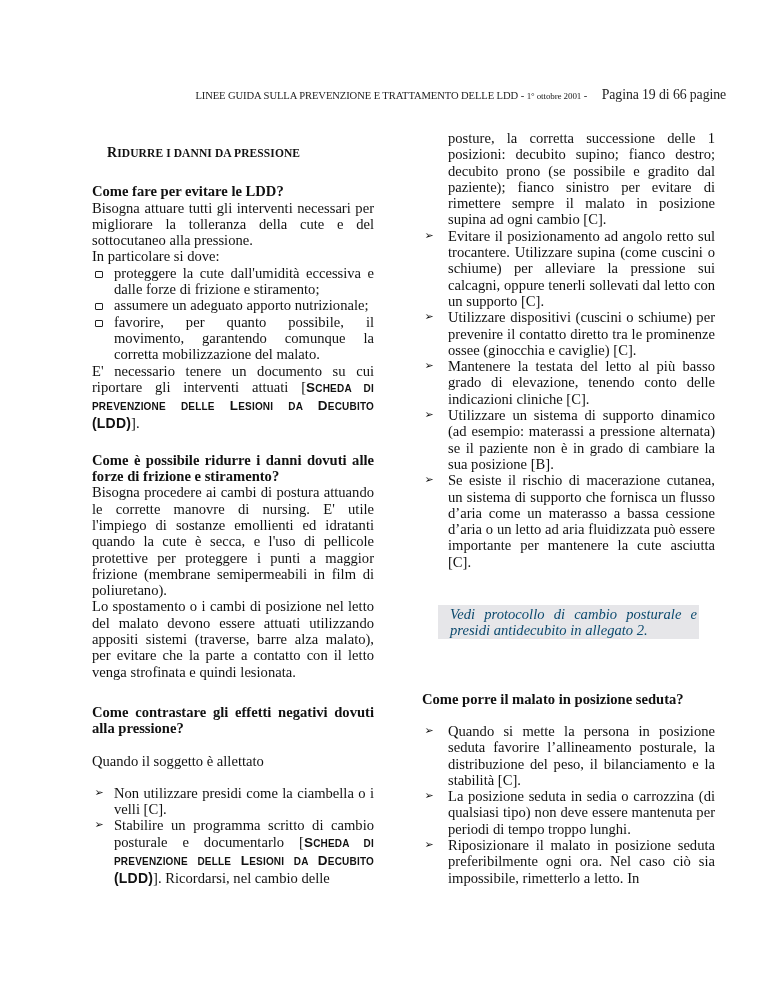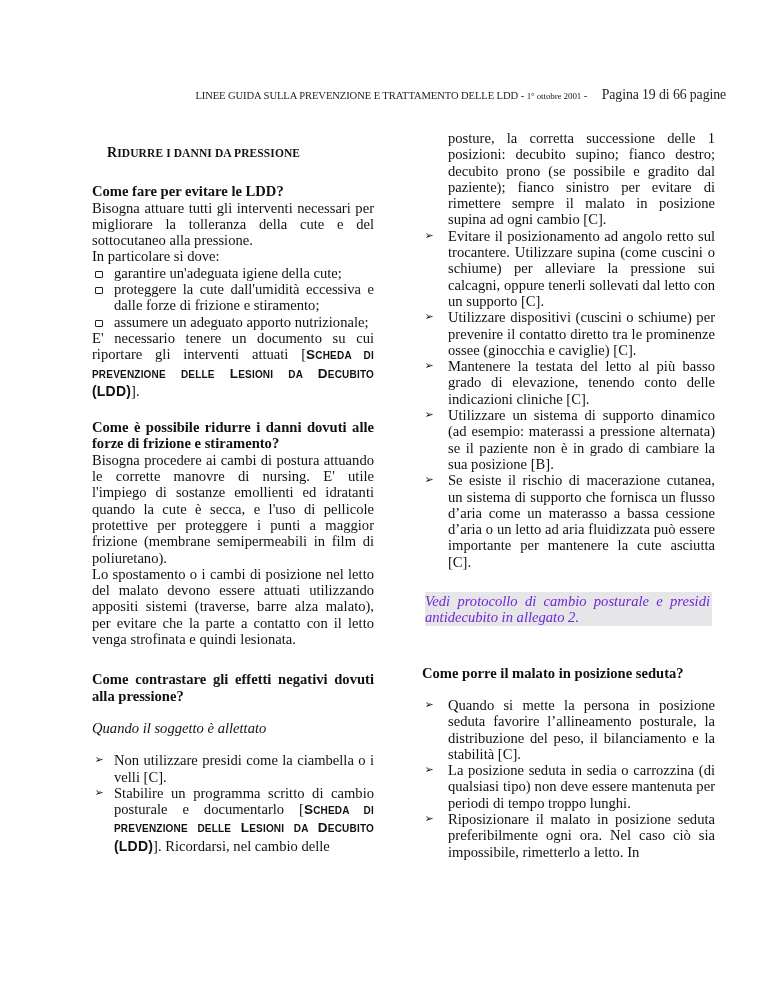--- a/index.html
+++ b/index.html
@@ -47,46 +47,46 @@
     position: absolute; left: 0; top: 0; width: 14px; text-align: center;
   }
   .sq-bullet {
     display: inline-block; width: 6px; height: 5px; border: 1.3px solid #222;
     border-radius: 1px; margin-top: 6px;
   }
   .arrow-bullet { font-family: "DejaVu Sans", sans-serif; font-size: 11px; line-height: 16.3px; }
   .col.right li { padding-left: 26px; }
   .col.right .cont { padding-left: 26px; text-align: justify; }
 
-  .italic { font-style: italic; }
+  .italic { }
   .note {
-    background: #e6e6e9; color: #6d28d9; font-style: italic;
-    padding: 1px 2px 0 0; margin: 3px;
+    background: #e6e6e9; color: #0c4a6e; font-style: italic;
+    padding: 1px 2px 0 12px; margin: 16px;
   }
 </style>
 </head>
 <body>
 
 <div class="header">
   <span>LINEE GUIDA SULLA PREVENZIONE E TRATTAMENTO DELLE LDD - </span><span class="date">1° ottobre 2001</span><span> - </span><span class="page">Pagina 19 di 66 pagine</span>
 </div>
 
 <div class="col left">
   <div class="section-title">
     <span class="cap">R</span><span>IDURRE I DANNI DA PRESSIONE</span>
   </div>
   <div style="height:20px"></div>
 
   <p class="q">Come fare per evitare le LDD?</p>
   <p>Bisogna attuare tutti gli interventi necessari per migliorare la tolleranza della cute e del sottocutaneo alla pressione.</p>
   <p style="text-align:left">In particolare si dove:</p>
   <ul>
-    <li><span class="bullet"><span class="sq-bullet"></span></span><span>garantire un'adeguata igiene della cute;</span></li>
     <li><span class="bullet"><span class="sq-bullet"></span></span><span>proteggere la cute dall'umidità eccessiva e dalle forze di frizione e stiramento;</span></li>
     <li><span class="bullet"><span class="sq-bullet"></span></span><span>assumere un adeguato apporto nutrizionale;</span></li>
+    <li><span class="bullet"><span class="sq-bullet"></span></span><span>favorire, per quanto possibile, il movimento, garantendo comunque la corretta mobilizzazione del malato.</span></li>
   </ul>
   <p><span>E' necessario tenere un documento su cui riportare gli interventi attuati [</span><span class="sc"><span class="big">S</span><span>CHEDA DI PREVENZIONE DELLE </span><span class="big">L</span><span>ESIONI DA </span><span class="big">D</span><span>ECUBITO </span><span class="paren">(LDD)</span></span><span>].</span></p>
 
   <div class="spacer-s"></div>
   <p class="q">Come è possibile ridurre i danni dovuti alle forze di frizione e stiramento?</p>
   <p>Bisogna procedere ai cambi di postura attuando le corrette manovre di nursing. E' utile l'impiego di sostanze emollienti ed idratanti quando la cute è secca, e l'uso di pellicole protettive per proteggere i punti a maggior frizione (membrane semipermeabili in film di poliuretano).</p>
   <p>Lo spostamento o i cambi di posizione nel letto del malato devono essere attuati utilizzando appositi sistemi (traverse, barre alza malato), per evitare che la parte a contatto con il letto venga strofinata e quindi lesionata.</p>
 
   <div class="spacer-m"></div>
   <p class="q">Come contrastare gli effetti negativi dovuti alla pressione?</p>

